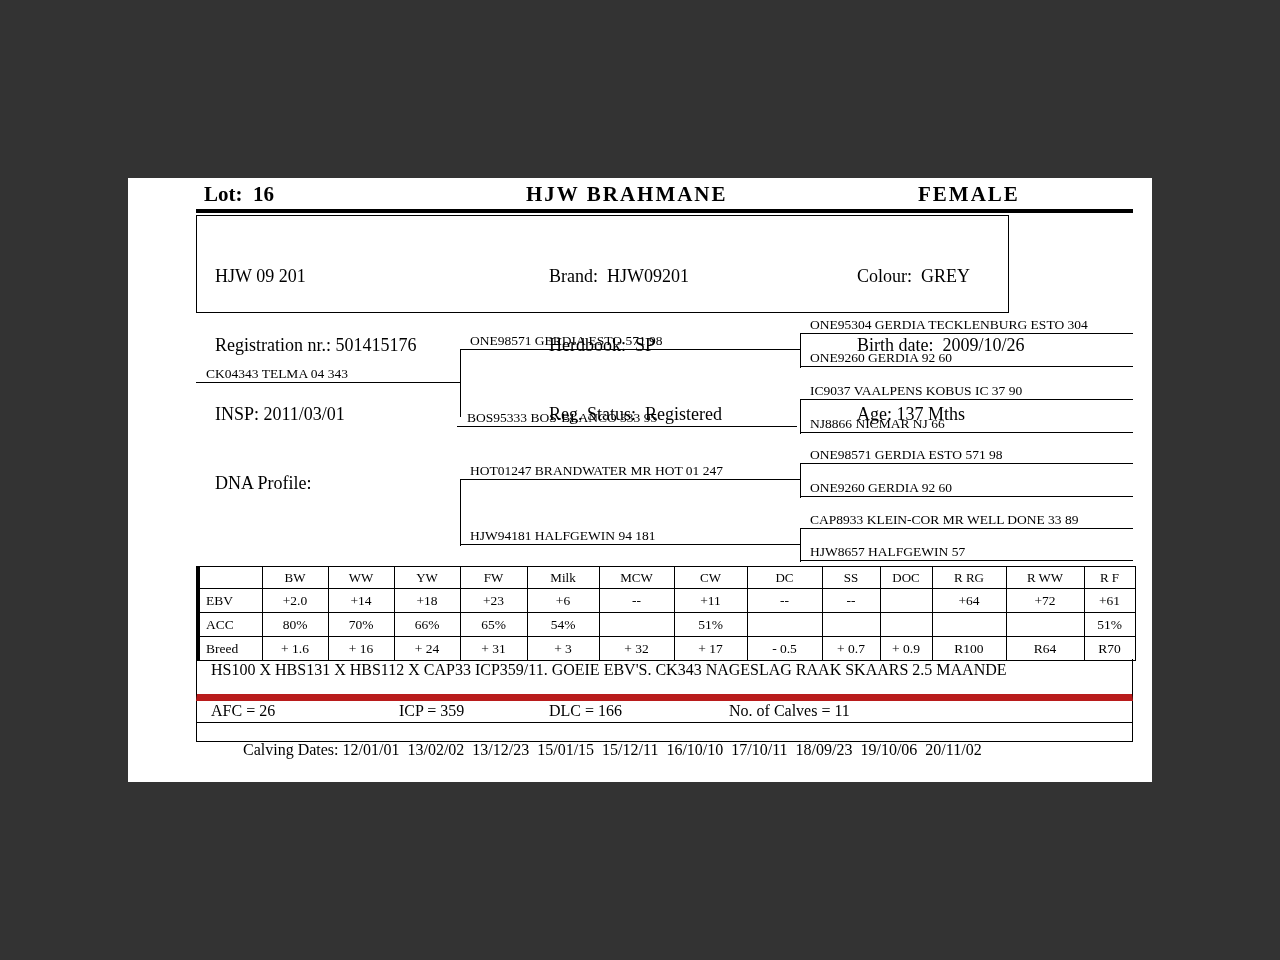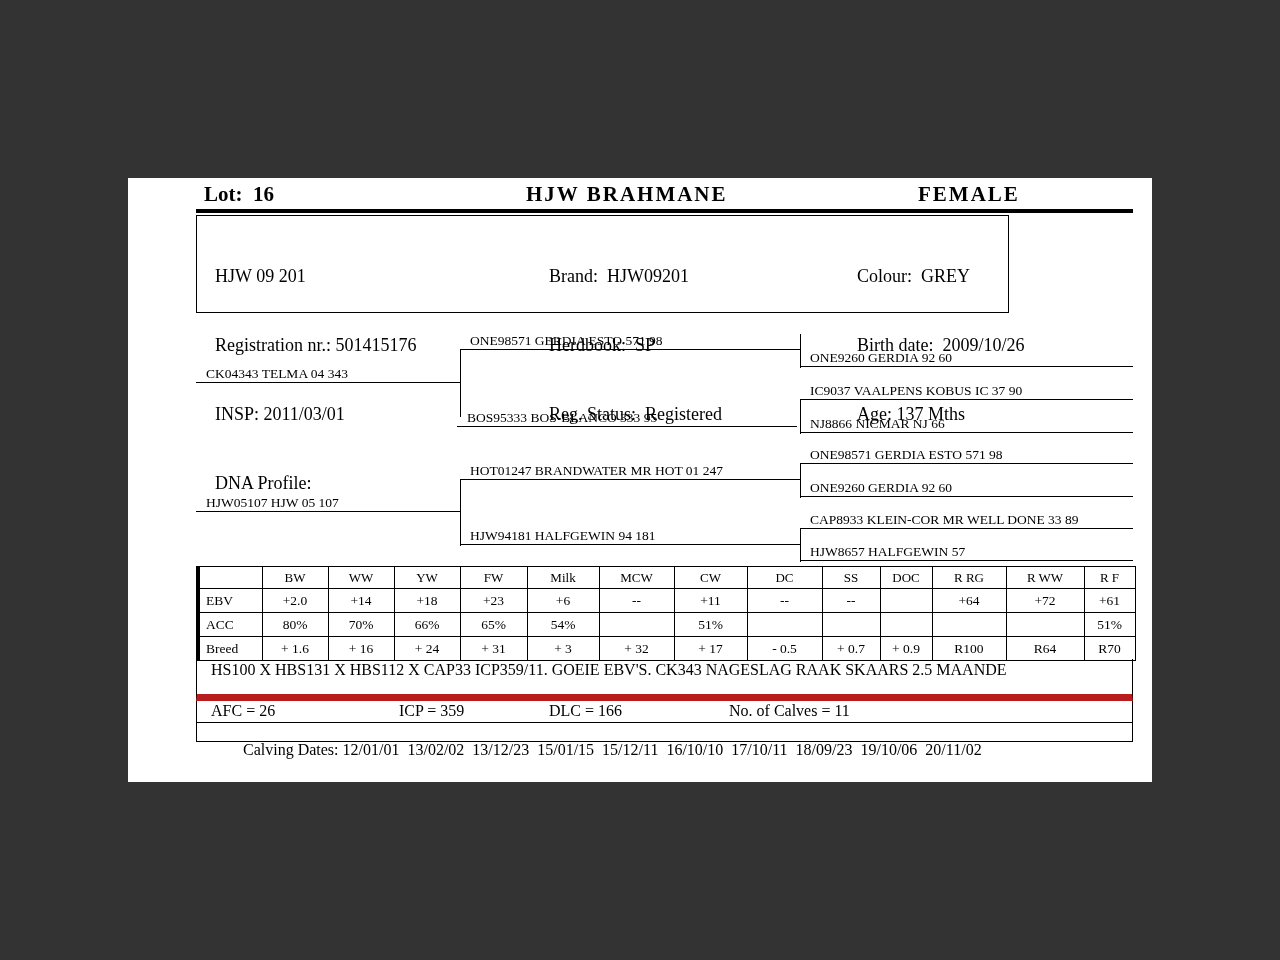--- a/index.html
+++ b/index.html
@@ -89,27 +89,27 @@
       </div>
       <div class="icol icol3">
         <div>Colour:  GREY</div>
         <div>Birth date:  2009/10/26</div>
         <div>Age: 137 Mths</div>
       </div>
     </div>
 
     <div class="ped">
       <div class="ped-entry" style="left:0;   top:53px;  width:264px;">CK04343 TELMA 04 343</div>
-      <div class="ped-entry" style="left:0;   top:182px; width:264px;">HJW05107 HJW 05 107</div>
 
       <div class="ped-entry" style="left:264px; top:20px;  width:340px;">ONE98571 GERDIA ESTO 571 98</div>
       <div class="ped-entry" style="left:261px; top:86px;  width:340px;margin-top:11px;">BOS95333 BOS-BLANCO 333 95</div>
       <div class="ped-entry" style="left:264px; top:150px; width:340px;">HOT01247 BRANDWATER MR HOT 01 247</div>
       <div class="ped-entry" style="left:264px; top:215px; width:340px;">HJW94181 HALFGEWIN 94 181</div>
 
+      <div class="ped-entry" style="left:604px; top:4px;   width:333px;">ONE95304 GERDIA TECKLENBURG ESTO 304</div>
       <div class="ped-entry" style="left:604px; top:37px;  width:333px;">ONE9260 GERDIA 92 60</div>
       <div class="ped-entry" style="left:604px; top:70px;  width:333px;">IC9037 VAALPENS KOBUS IC 37 90</div>
       <div class="ped-entry" style="left:604px; top:103px; width:333px;">NJ8866 NICMAR NJ 66</div>
       <div class="ped-entry" style="left:604px; top:134px; width:333px;">ONE98571 GERDIA ESTO 571 98</div>
       <div class="ped-entry" style="left:604px; top:167px; width:333px;">ONE9260 GERDIA 92 60</div>
       <div class="ped-entry" style="left:604px; top:199px; width:333px;">CAP8933 KLEIN-COR MR WELL DONE 33 89</div>
       <div class="ped-entry" style="left:604px; top:231px; width:333px;">HJW8657 HALFGEWIN 57</div>
 
       <div class="vline" style="left:264px; top:40px;  height:67px;"></div>
       <div class="vline" style="left:264px; top:170px; height:66px;"></div>

